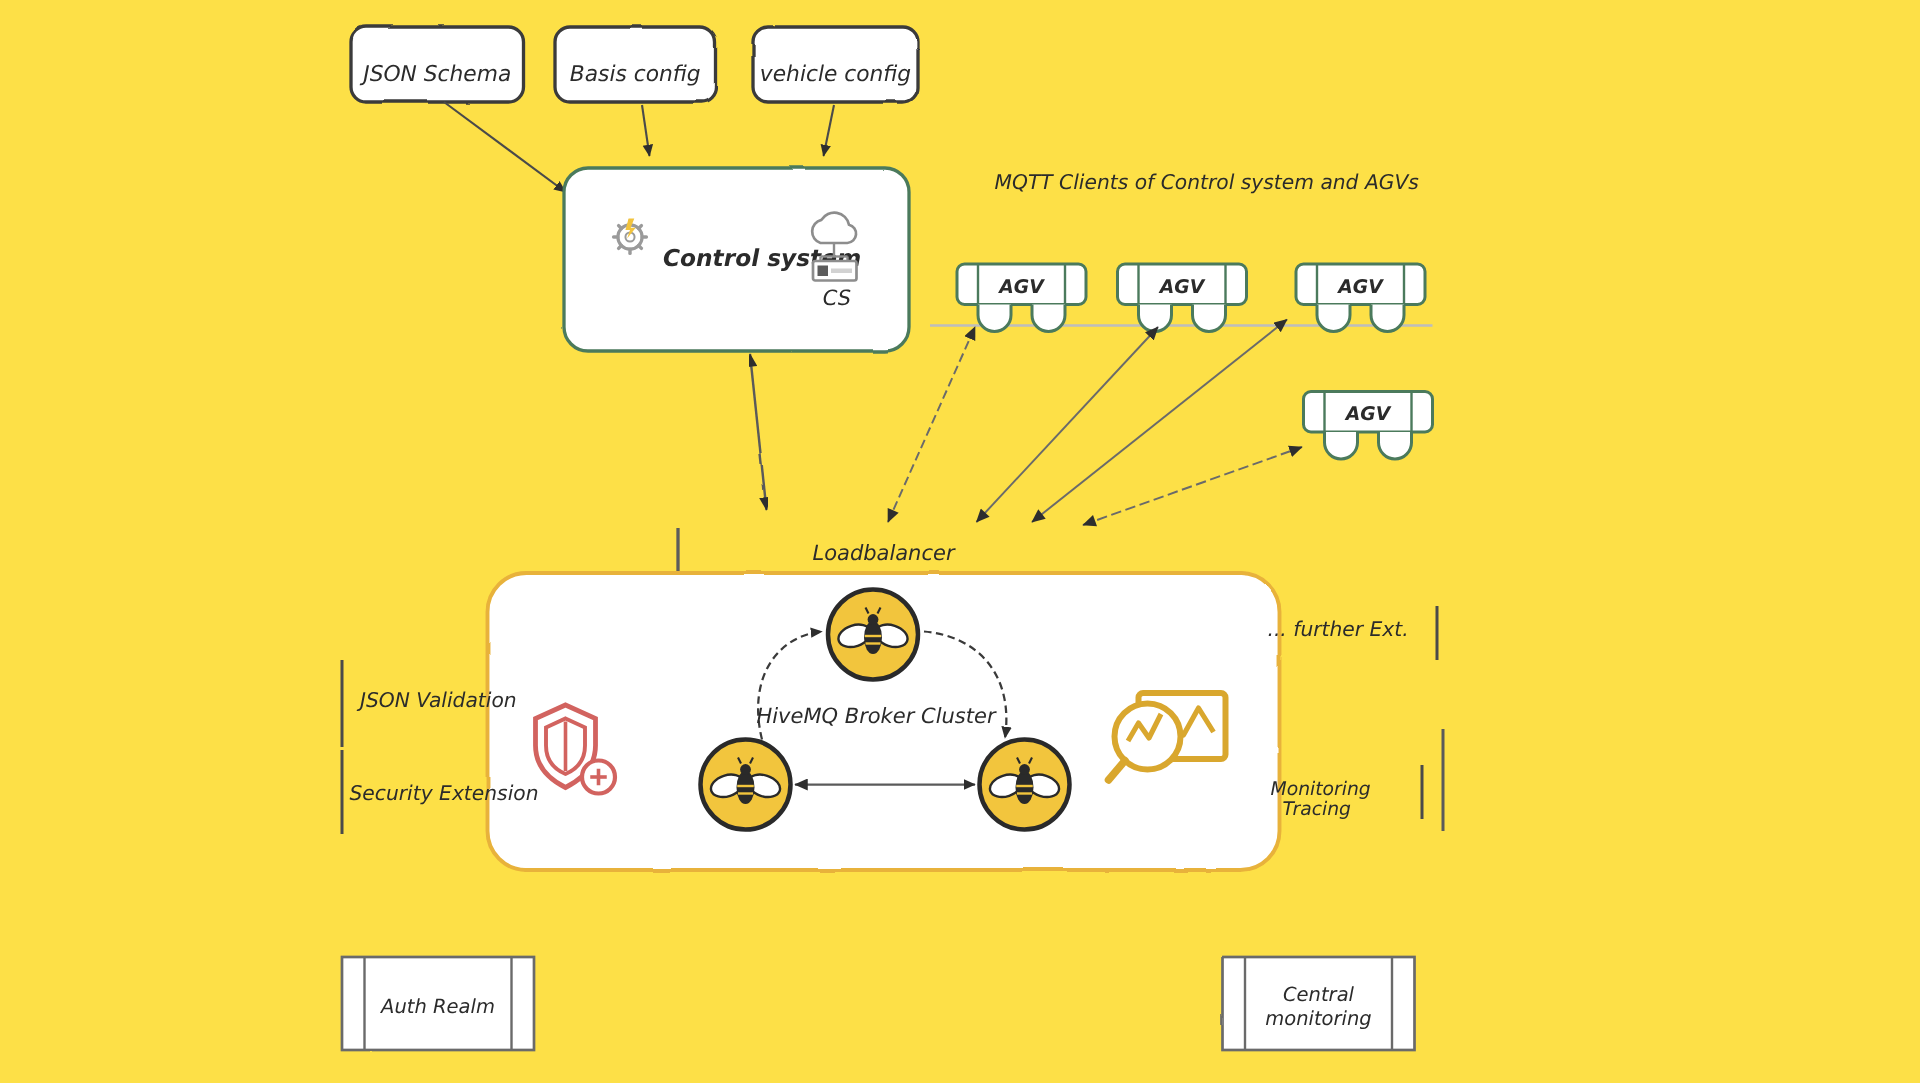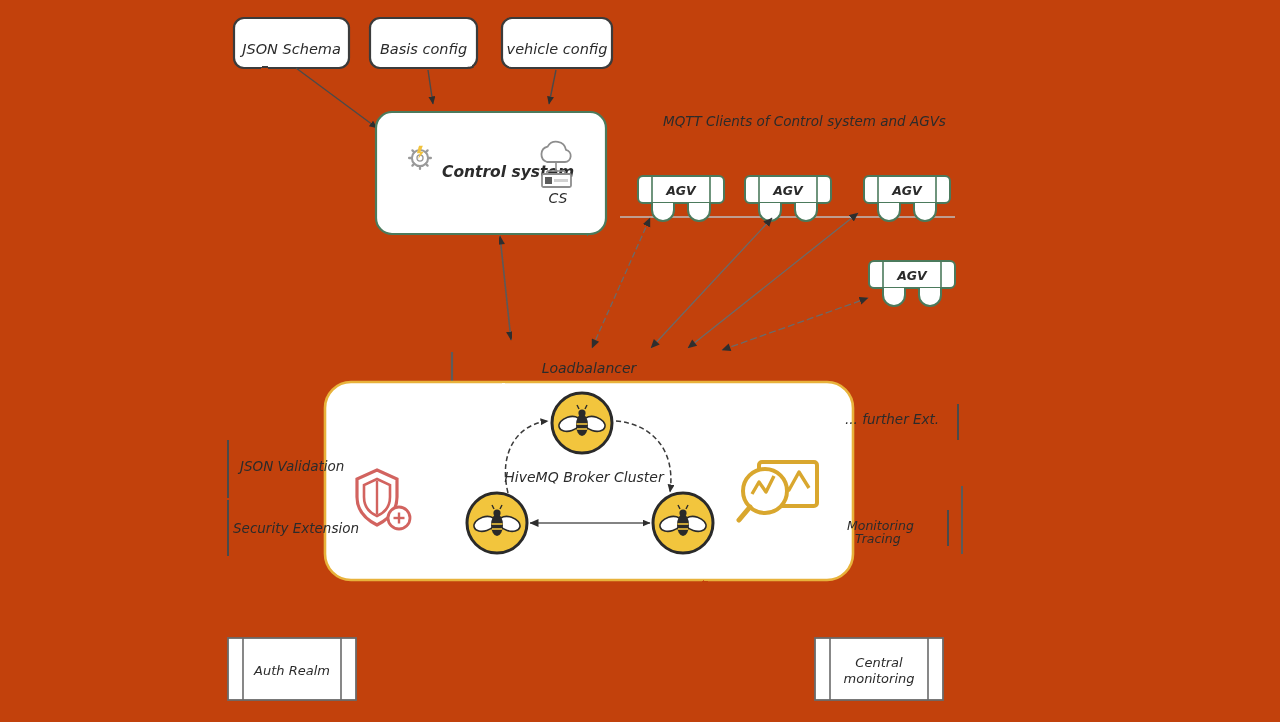--- a/index.html
+++ b/index.html
@@ -1,17 +1,17 @@
 <!DOCTYPE html>
 <html><head>
 <meta charset="utf-8">
 <style>
   html,body{margin:0;padding:0;background:#ffffff;}
   body{width:1280px;height:722px;overflow:hidden;font-family:"DejaVu Sans",sans-serif;}
-  #stage{position:relative;width:1280px;height:722px;background:#c2410c;}
+  #stage{position:relative;width:1280px;height:722px;background:#fde047;}
   svg#diagram{position:absolute;left:0;top:0;width:1280px;height:722px;}
   .hand-text{font-family:"DejaVu Sans",sans-serif;font-style:italic;fill:#2b2b2b;}
 </style>
 </head>
 <body>
 
 <div id="stage">
   <svg id="diagram" viewBox="0 0 1280 722">
     <defs>
       <marker id="ah" markerWidth="10" markerHeight="10" refX="8.5" refY="4" orient="auto" markerUnits="userSpaceOnUse">

